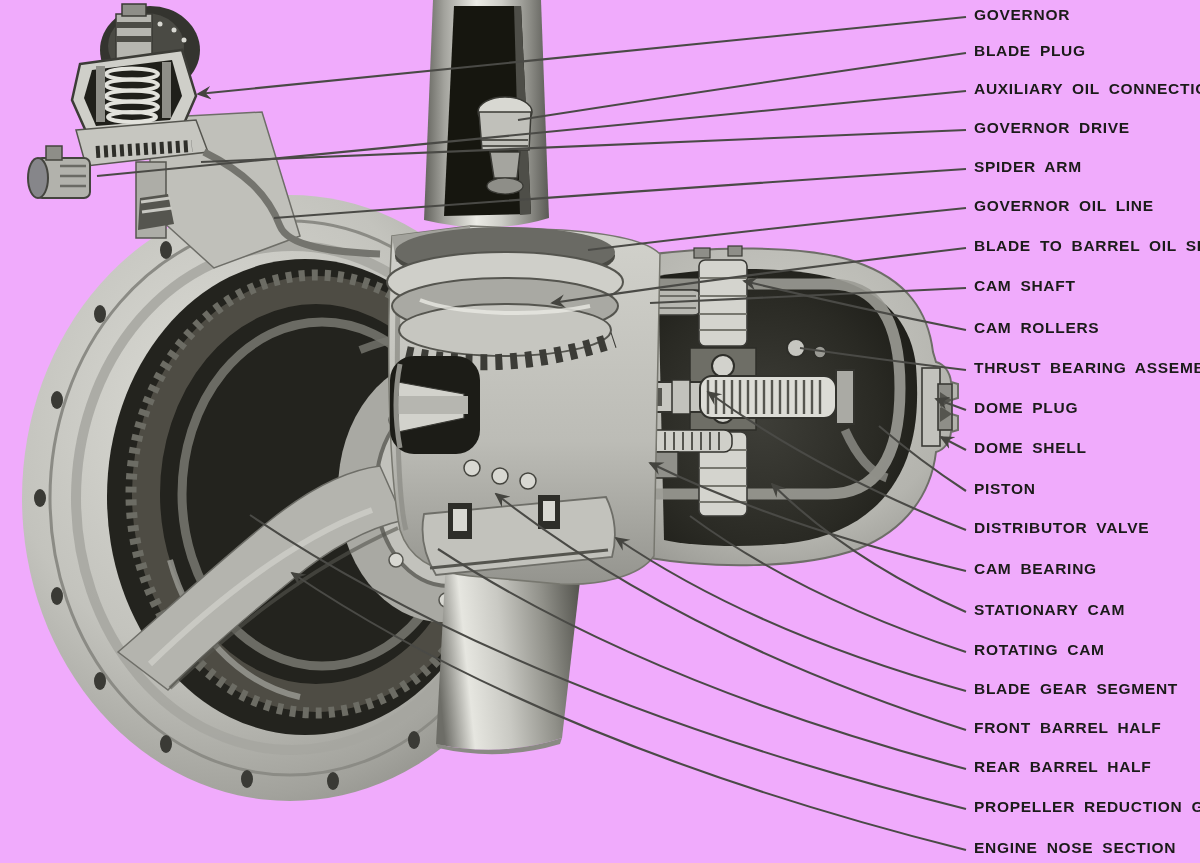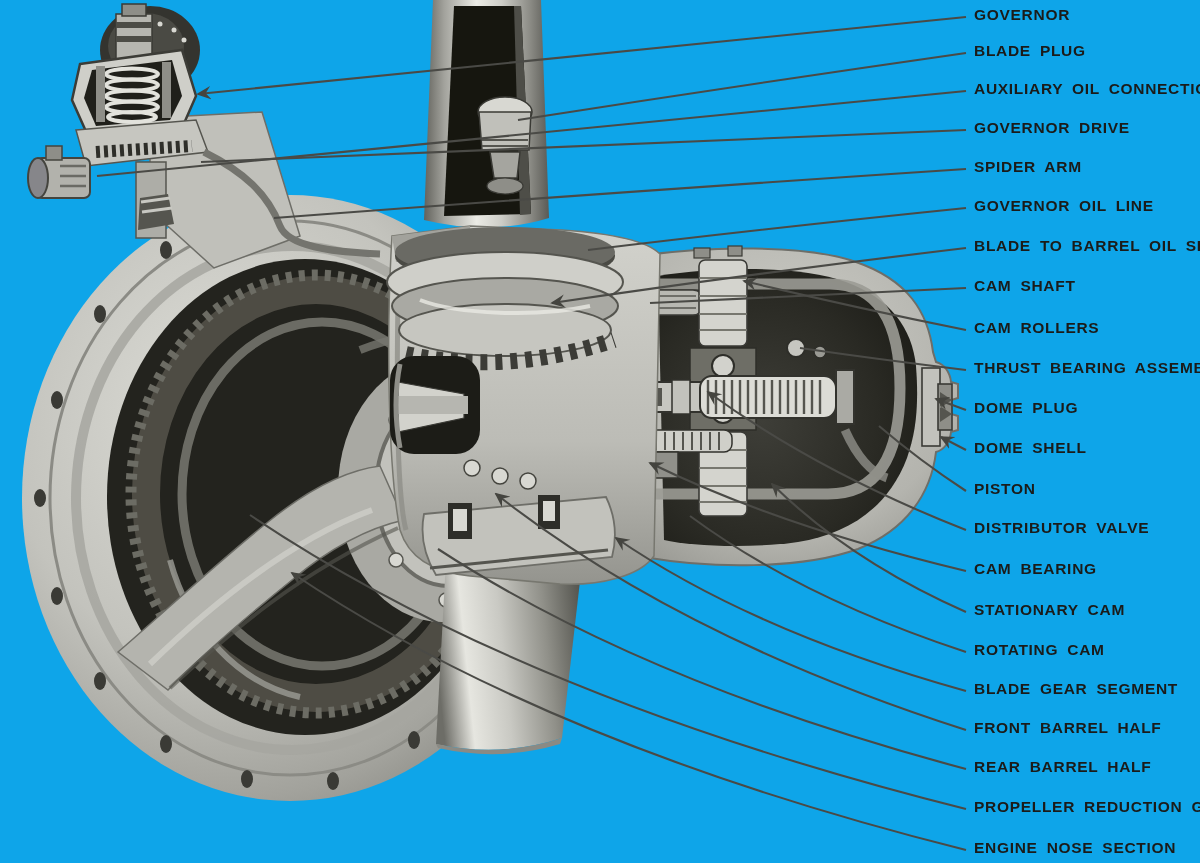--- a/index.html
+++ b/index.html
@@ -1,16 +1,16 @@
 <!DOCTYPE html>
 <html><head>
 <meta charset="utf-8">
 <style>
   html,body { margin:0; padding:0; background:#ffffff; }
-  .canvas { position:relative; width:1200px; height:863px; background:#0ea5e9; overflow:hidden; }
+  .canvas { position:relative; width:1200px; height:863px; background:#f0abfc; overflow:hidden; }
   svg { display:block; }
   .lbl { font-family:"Liberation Sans", sans-serif; font-weight:700; font-size:15.5px;
          letter-spacing:.7px; word-spacing:4px; fill:#1b1b19; }
   .leader { fill:none; stroke:#4a4a46; stroke-width:2.1; }
 </style>
 </head>
 <body>
 
 <div class="canvas">
 <svg id="art" width="1200" height="863" viewBox="0 0 1200 863" xmlns="http://www.w3.org/2000/svg">

